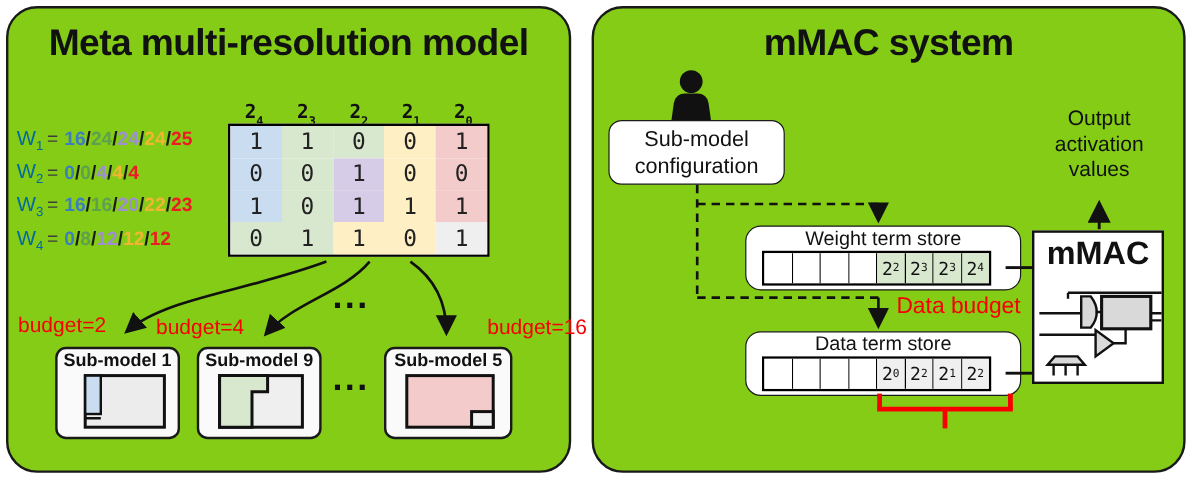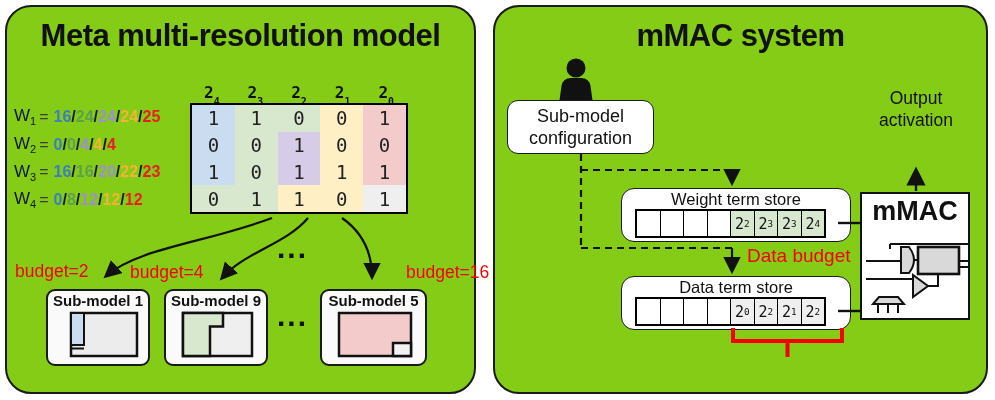--- a/index.html
+++ b/index.html
@@ -17,21 +17,21 @@
          font-family:"DejaVu Sans Mono",monospace;font-weight:bold;font-size:16px;color:#111;}
   .mhead sup,.tcell sup{font-size:62%;vertical-align:super;line-height:0;}
   #matrix-grid{position:absolute;left:190px;top:103px;width:218px;height:111px;
                border:2.6px solid #000;box-sizing:border-box;background:#fff;
                display:grid;grid-template-columns:repeat(5,1fr);grid-template-rows:repeat(4,1fr);}
   .mcell{display:flex;align-items:center;justify-content:center;
          font-family:"DejaVu Sans Mono",monospace;font-size:19px;color:#222;}
   
   #w-rows{position:absolute;left:14px;top:103px;width:176px;height:111px;display:flex;flex-direction:column;}
   .wrow{flex:1;display:flex;align-items:center;white-space:nowrap;}
-  .wname{font-size:17px;color:#0f172a;text-align:center;}
+  .wname{font-size:17px;color:#0369a1;text-align:center;}
   .wname sub{font-size:11px;}
   .weq{font-size:16px;color:#3d3d3d;margin:0 5px 0 3px;}
   .wval{font-weight:bold;font-size:16px;}
   .wslash{font-weight:bold;font-size:16px;color:#1a1a1a;}
   
   .red-label{position:absolute;font-size:17.5px;color:#f80000;white-space:nowrap;}
   .dots{position:absolute;font-weight:bold;font-size:30px;color:#111;letter-spacing:2px;}
   .card{position:absolute;width:104px;height:77px;background:#fafafa;border:2px solid #1a1a1a;
         border-radius:9px;box-sizing:border-box;}
   .card-label{position:absolute;top:1px;left:0;width:100%;text-align:center;
@@ -286,20 +286,21 @@
       <path d="M7,72 L13,65 H32 L38,72 Z" fill="#d9d9d9" stroke="#111" stroke-width="2"></path>
       <line x1="12" y1="72" x2="12" y2="81" stroke="#111" stroke-width="2"></line>
       <line x1="22" y1="72" x2="22" y2="81" stroke="#111" stroke-width="2"></line>
       <line x1="32" y1="72" x2="32" y2="81" stroke="#111" stroke-width="2"></line>
     </svg>
   </div>
 
   <div id="output-text">
     <div>Output</div>
     <div>activation</div>
+    <div>values</div>
   </div>
 
 
   <svg class="overlay" width="995" height="400" viewBox="0 0 995 400">
     <defs>
       <marker id="ah" markerWidth="9" markerHeight="9" refX="6.5" refY="4" orient="auto">
         <path d="M0,0 L8,4 L0,8 Z" fill="#111"></path>
       </marker>
     </defs>
 

